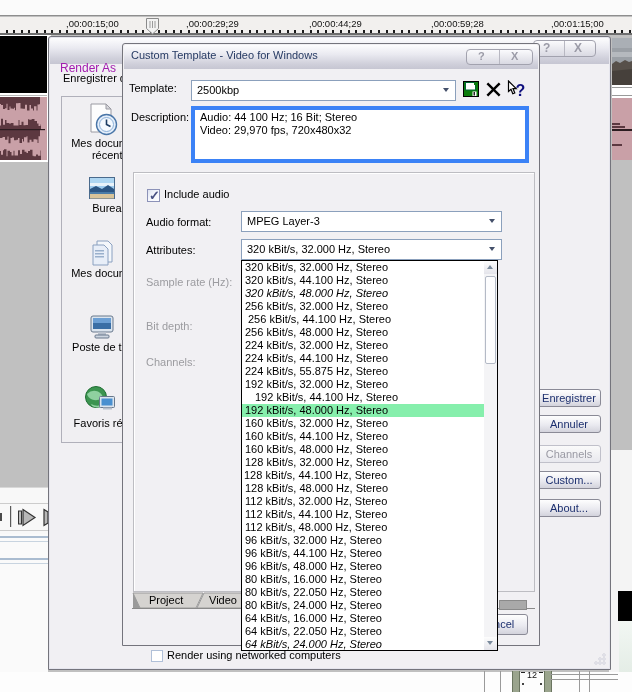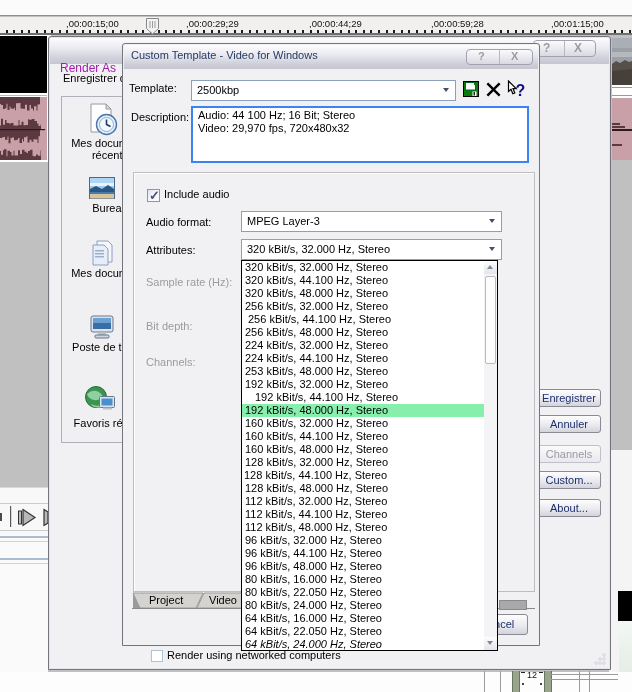--- a/index.html
+++ b/index.html
@@ -202,21 +202,21 @@
   </svg>
   <svg class="abs" style="left:363px;top:38px;" width="15" height="15" viewBox="0 0 15 15">
     <path d="M0.5,2.2 L2.2,0.5 L7.5,5.8 L12.8,0.5 L14.5,2.2 L9.2,7.5 L14.5,12.8 L12.8,14.5 L7.5,9.2 L2.2,14.5 L0.5,12.8 L5.8,7.5 Z" fill="#000"></path>
   </svg>
   <svg class="abs" style="left:384px;top:36px;" width="21" height="20" viewBox="0 0 21 20">
     <text x="8.5" y="15.5" font-size="16" font-weight="bold" fill="#10107e" font-family="Liberation Sans, sans-serif">?</text>
     <path d="M1.5,1 L1.5,11.5 L4,9.3 L5.8,13.8 L7.8,13 L6,8.6 L9.2,8.6 Z" fill="#fff" stroke="#000" stroke-width="1.2"></path>
   </svg>
 
   <div class="abs" style="left:8px;top:67px;font-size:11px;">Description:</div>
-  <div class="abs" style="left:68px;top:62px;width:338px;height:57px;background:#fff;border:2px solid #3b82f6;">
+  <div class="abs" style="left:68px;top:62px;width:338px;height:57px;background:#fff;border:4px solid #3b82f6;">
     <div style="padding:1px 0 0 5px;font-size:11px;line-height:13px;">Audio: 44 100 Hz; 16 Bit; Stereo<br>Video: 29,970 fps, 720x480x32</div>
   </div>
 
   <div class="abs" style="left:10px;top:128px;width:402px;height:420px;border:1px solid #bdbdc2;box-shadow:inset 1px 1px 0 #fff;"></div>
 
   <div class="abs" style="left:24px;top:145px;width:13px;height:13px;background:linear-gradient(135deg,#dde2f0,#f4f6fc 45%,#fdfdff);border:1px solid #8c92b8;"></div>
   <div class="abs" style="left:26px;top:143.5px;font-size:13px;color:#4a5284;font-weight:bold;">✓</div>
   <div class="abs" style="left:41px;top:144px;font-size:11px;">Include audio</div>
 
   <div class="abs" style="left:23px;top:172px;font-size:11px;">Audio format:</div>
@@ -247,27 +247,27 @@
 
   <div class="abs" style="left:376px;top:556px;width:28px;height:10px;background:#a9a9a9;border:1px solid #8a8a8a;"></div>
 
   <div class="abs" style="left:345px;top:570px;width:60px;height:21px;background:linear-gradient(#fefefe,#eaeaf0 55%,#d3d3dc);border:1px solid #8a8a96;border-radius:3px;font-size:11px;color:#1c2f6e;text-align:left;padding-left:11px;line-height:19px;">Cancel</div>
 </div>
 
 <div class="abs" style="left:241px;top:260px;width:257px;height:391px;background:#fff;border:1px solid #000;z-index:30;font-size:11px;">
   <div class="abs" style="left:0;top:0;width:242px;height:389px;overflow:hidden;">
       <div style="height:13px;line-height:13px;padding-left:3px;">320 kBit/s, 32.000 Hz, Stereo</div>
       <div style="height:13px;line-height:13px;padding-left:3px;">320 kBit/s, 44.100 Hz, Stereo</div>
-      <div style="height:13px;line-height:13px;padding-left:3px;">320 kBit/s, 48.000 Hz, Stereo</div>
+      <div style="height:13px;line-height:13px;padding-left:3px;font-style:italic;">320 kBit/s, 48.000 Hz, Stereo</div>
       <div style="height:13px;line-height:13px;padding-left:3px;">256 kBit/s, 32.000 Hz, Stereo</div>
       <div style="height:13px;line-height:13px;padding-left:6px;">256 kBit/s, 44.100 Hz, Stereo</div>
       <div style="height:13px;line-height:13px;padding-left:3px;">256 kBit/s, 48.000 Hz, Stereo</div>
       <div style="height:13px;line-height:13px;padding-left:3px;">224 kBit/s, 32.000 Hz, Stereo</div>
       <div style="height:13px;line-height:13px;padding-left:3px;">224 kBit/s, 44.100 Hz, Stereo</div>
-      <div style="height:13px;line-height:13px;padding-left:3px;">253 kBit/s, 48.000 Hz, Stereo</div>
+      <div style="height:13px;line-height:13px;padding-left:3px;">224 kBit/s, 55.875 Hz, Stereo</div>
       <div style="height:13px;line-height:13px;padding-left:3px;">192 kBit/s, 32.000 Hz, Stereo</div>
       <div style="height:13px;line-height:13px;padding-left:3px;margin-left:10px;">192 kBit/s, 44.100 Hz, Stereo</div>
       <div style="height:13px;line-height:13px;padding-left:3px;background:#86efac;">192 kBit/s, 48.000 Hz, Stereo</div>
       <div style="height:13px;line-height:13px;padding-left:3px;">160 kBit/s, 32.000 Hz, Stereo</div>
       <div style="height:13px;line-height:13px;padding-left:3px;">160 kBit/s, 44.100 Hz, Stereo</div>
       <div style="height:13px;line-height:13px;padding-left:3px;">160 kBit/s, 48.000 Hz, Stereo</div>
       <div style="height:13px;line-height:13px;padding-left:3px;">128 kBit/s, 32.000 Hz, Stereo</div>
       <div style="height:13px;line-height:13px;padding-left:2px;">128 kBit/s, 44.100 Hz, Stereo</div>
       <div style="height:13px;line-height:13px;padding-left:3px;">128 kBit/s, 48.000 Hz, Stereo</div>
       <div style="height:13px;line-height:13px;padding-left:3px;">112 kBit/s, 32.000 Hz, Stereo</div>

